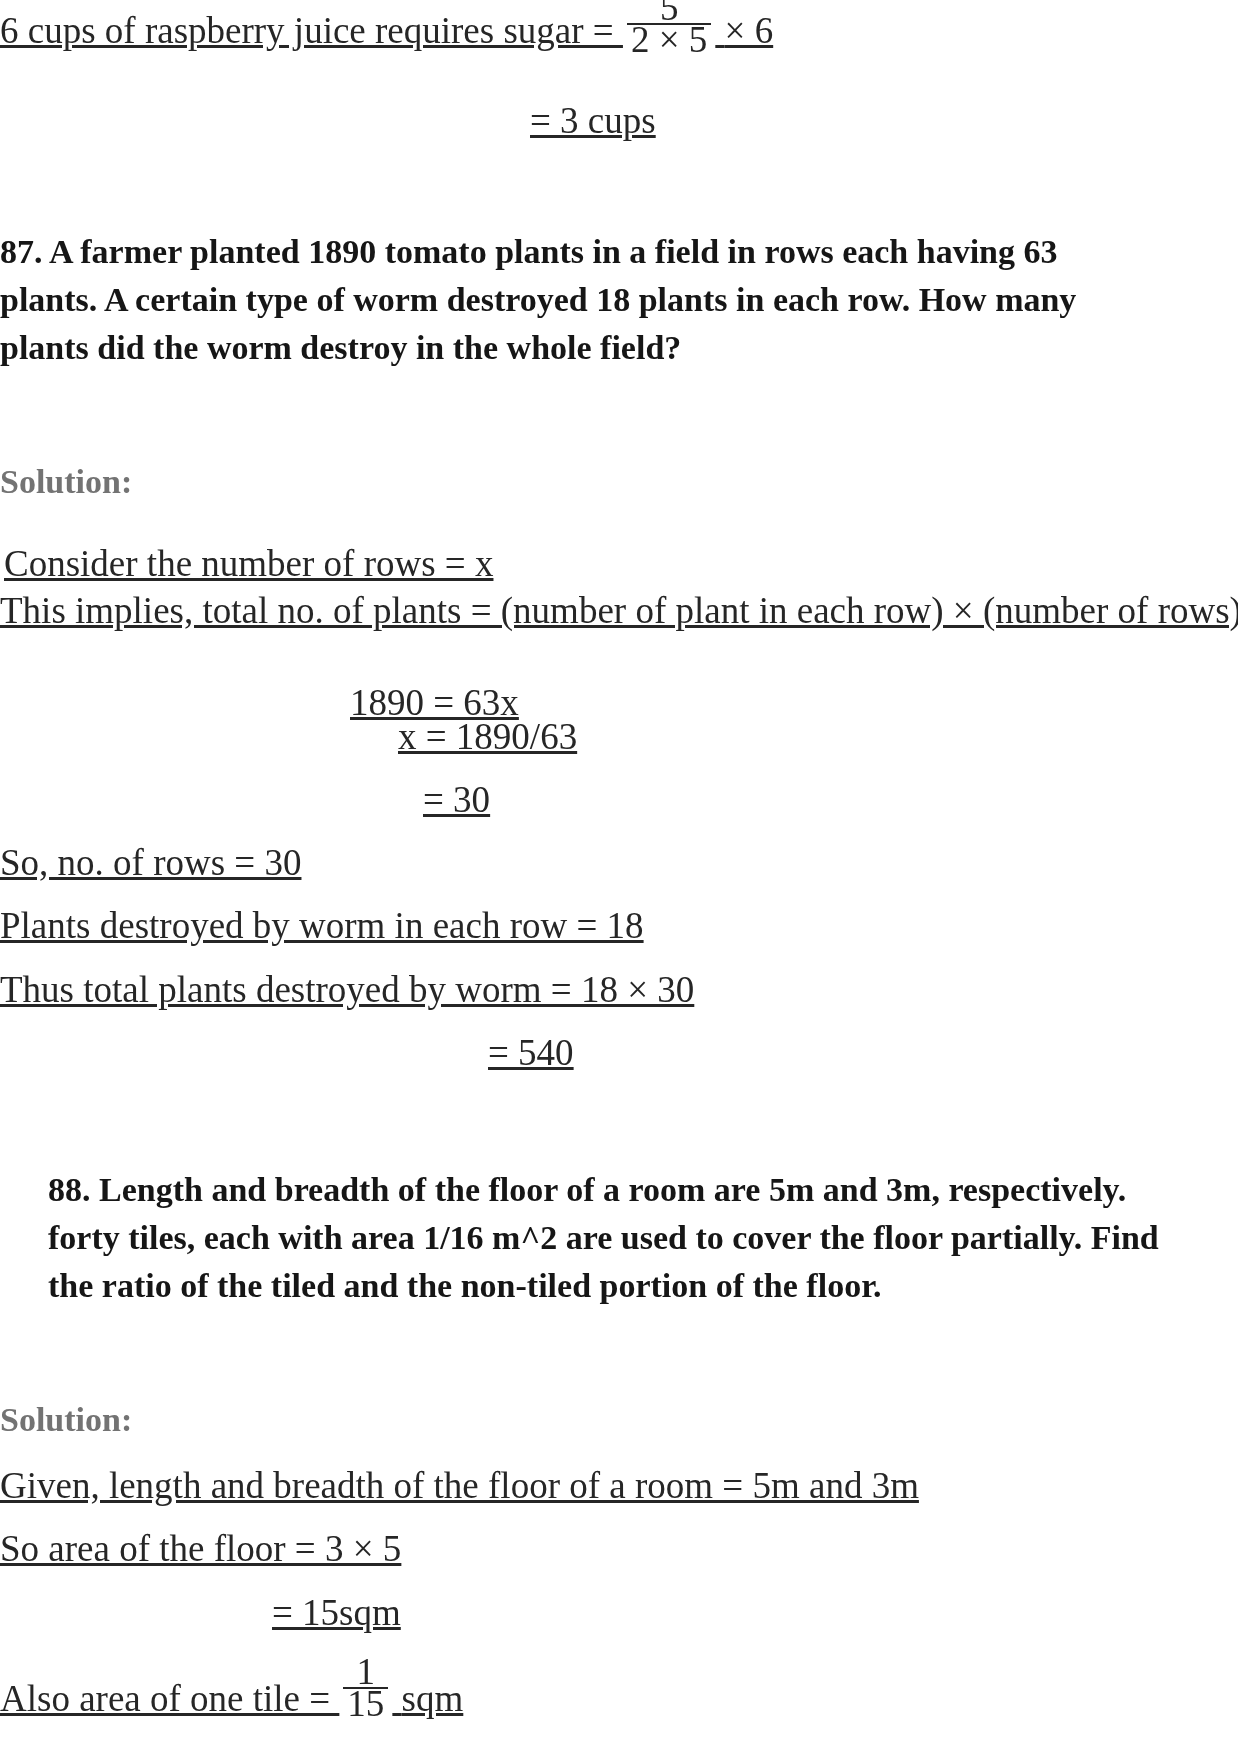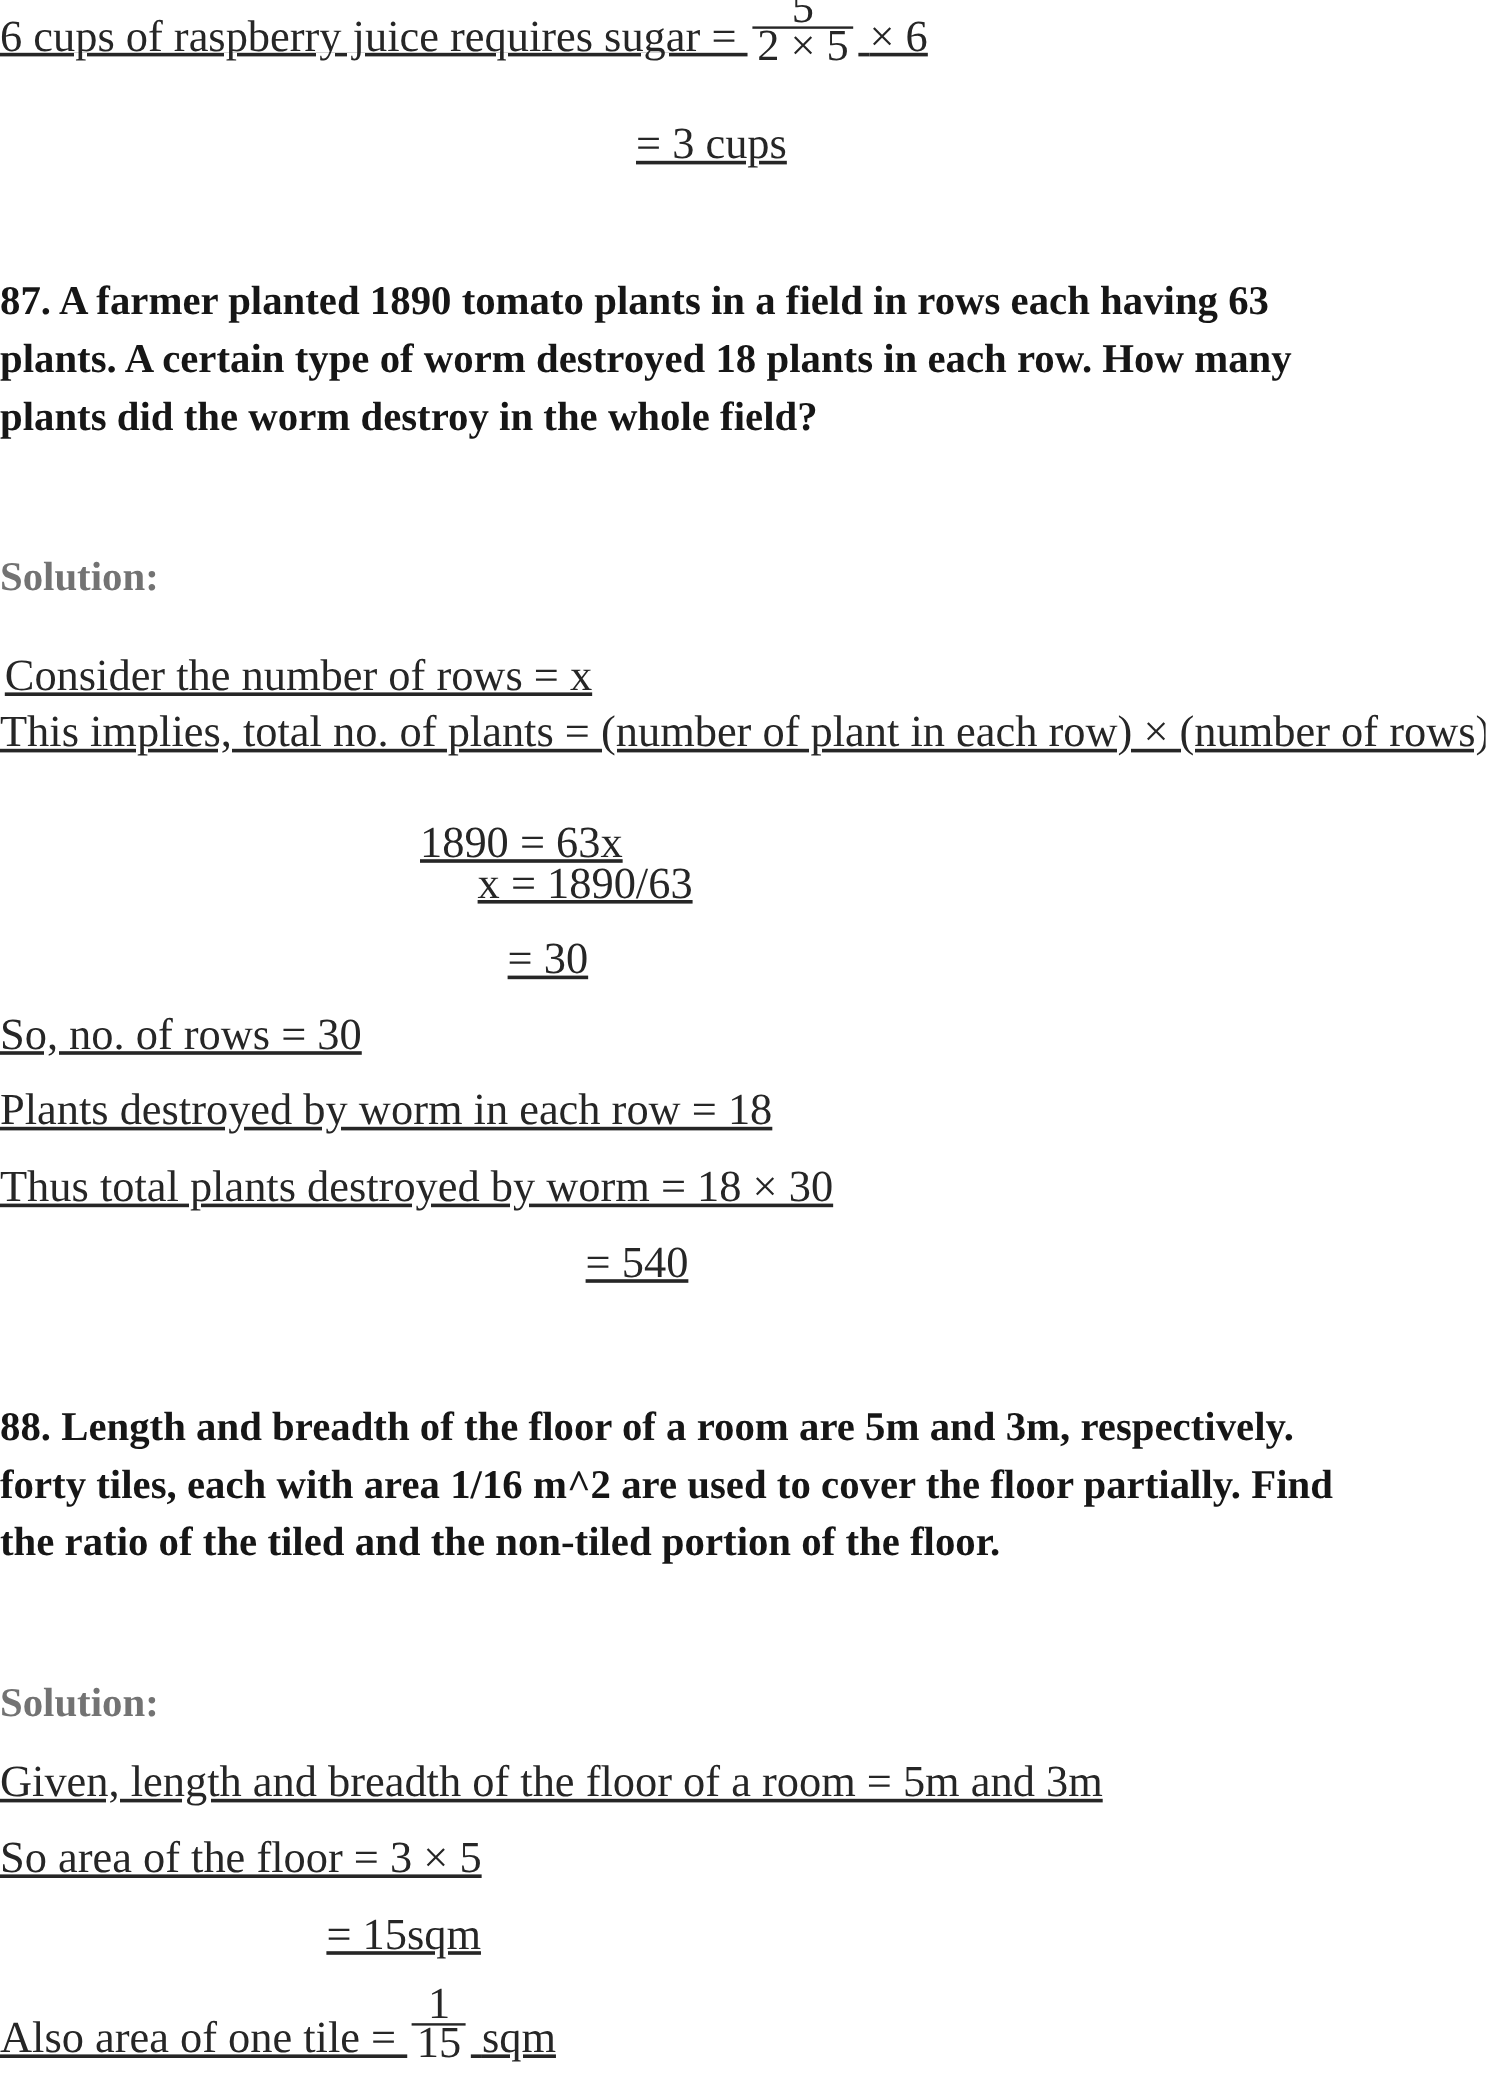--- a/index.html
+++ b/index.html
@@ -34,21 +34,21 @@
 <div class="line" style="left:4px; top:531px;margin-top:16px;">Consider the number of rows = x</div>
 <div class="line" style="left:0; top:594px;">This implies, total no. of plants = (number of plant in each row) × (number of rows)</div>
 <div class="line" style="left:350px; top:657px;margin-top:29px;">1890 = 63x</div>
 <div class="line" style="left:398px; top:720px;">x = 1890/63</div>
 <div class="line" style="left:423px; top:783px;">= 30</div>
 <div class="line" style="left:0; top:846px;">So, no. of rows = 30</div>
 <div class="line" style="left:0; top:909px;">Plants destroyed by worm in each row = 18</div>
 <div class="line" style="left:0; top:973px;">Thus total plants destroyed by worm = 18 × 30</div>
 <div class="line" style="left:488px; top:1036px;">= 540</div>
 
-<div class="q" style="top:1166px;">88. Length and breadth of the floor of a room are 5m and 3m, respectively. forty tiles, each with area 1/16 m^2 are used to cover the floor partially. Find the ratio of the tiled and the non-tiled portion of the floor.</div>
+<div class="q" style="top:1166px;margin-left:48px;">88. Length and breadth of the floor of a room are 5m and 3m, respectively. forty tiles, each with area 1/16 m^2 are used to cover the floor partially. Find the ratio of the tiled and the non-tiled portion of the floor.</div>
 <div class="sol" style="top:1400px;">Solution:</div>
 <div class="line" style="left:0; top:1469px;text-align:center;">Given, length and breadth of the floor of a room = 5m and 3m</div>
 <div class="line" style="left:0; top:1532px;">So area of the floor = 3 × 5</div>
 <div class="line" style="left:272px; top:1596px;">= 15sqm</div>
 <div class="line" style="left:0; top:1682px;">
   <span>Also area of one tile = </span>
   <span class="frac" style="margin-top:-30px;">
     <span class="num">1</span>
     <span class="bar"></span>
     <span class="den">15</span>

